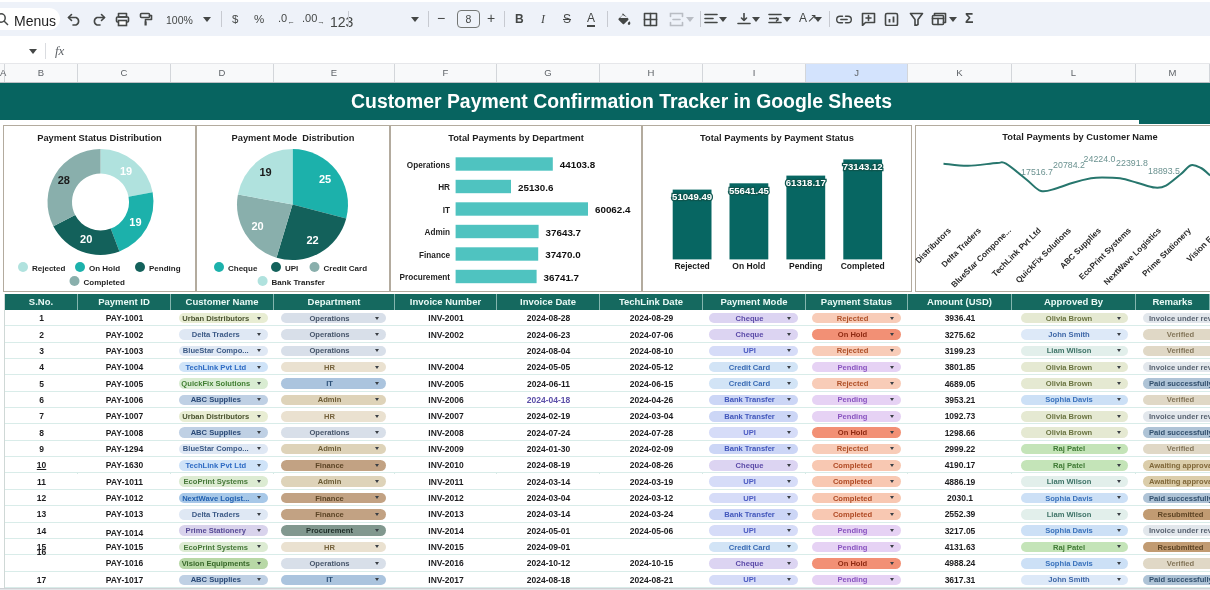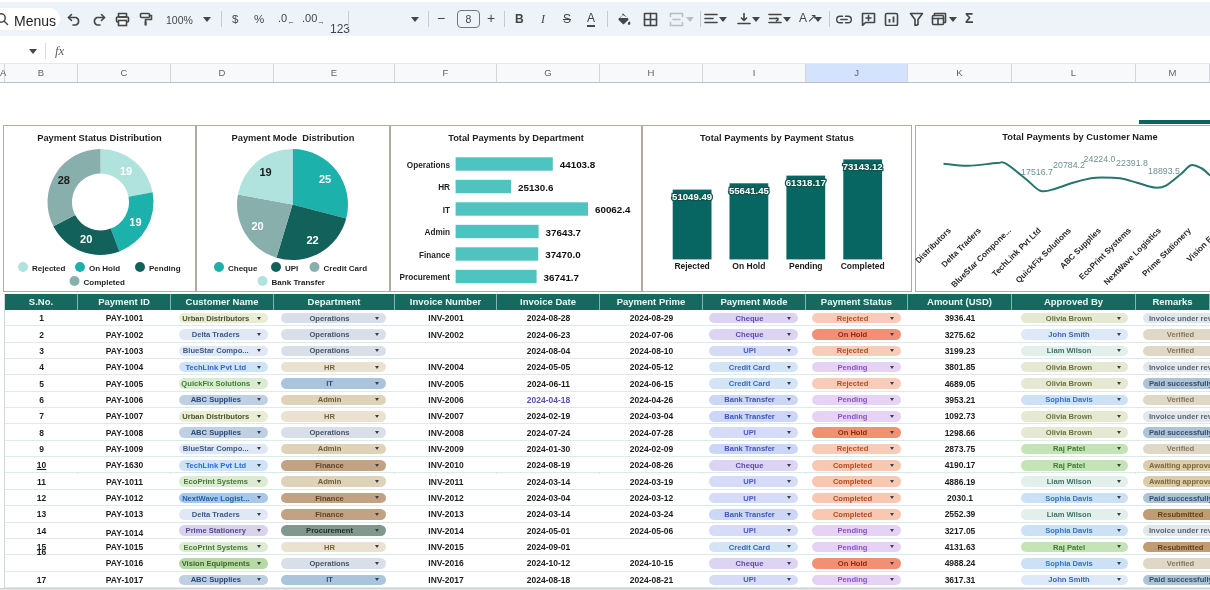--- a/index.html
+++ b/index.html
@@ -64,21 +64,21 @@
       <path d="M10.5 3.5 h2 v4 h-6 v2" stroke="#444746" fill="none" stroke-width="1.6" stroke-linecap="round" stroke-linejoin="round"></path>
       <rect x="5.5" y="9.5" width="2.2" height="4" fill="#444746"></rect>
     </svg>
 <div class="abs" style="left:166px;top:14px;font-size:10.5px;color:#444746;">100%</div>
 <div class="caret abs" style="left:203px;top:17px;"></div>
 <div class="tsep abs" style="left:221px;"></div>
 <div class="abs" style="left:232px;top:13px;font-size:11.5px;color:#444746;">$</div>
 <div class="abs" style="left:254px;top:13px;font-size:11.5px;color:#444746;">%</div>
 <div class="abs" style="left:278px;top:12px;font-size:11px;color:#444746;">.0<span style="font-size:7.5px;vertical-align:-2px">←</span></div>
 <div class="abs" style="left:302px;top:12px;font-size:11px;color:#444746;">.00<span style="font-size:7.5px;vertical-align:-2px">→</span></div>
-<div class="abs" style="left:330px;top:14px;font-size:12px;color:#444746;margin-top:8px;">123</div>
+<div class="abs" style="left:330px;top:14px;font-size:14px;color:#444746;">123</div>
 <div class="tsep abs" style="left:348px;"></div>
 <div class="caret abs" style="left:411px;top:17px;"></div>
 <div class="tsep abs" style="left:428px;"></div>
 <div class="abs" style="left:437px;top:10px;font-size:14px;color:#444746;">−</div>
 <div class="abs" style="left:457px;top:10px;width:23px;height:18px;border:1px solid #747775;border-radius:4px;text-align:center;line-height:17px;font-size:10.5px;color:#444746;">8</div>
 <div class="abs" style="left:487px;top:10px;font-size:14px;color:#444746;">+</div>
 <div class="tsep abs" style="left:504px;"></div>
 <div class="abs" style="left:515px;top:12px;font-size:12px;font-weight:bold;color:#444746;">B</div>
 <div class="abs" style="left:541px;top:12px;font-size:12px;font-style:italic;font-family:'Liberation Serif',serif;color:#444746;">I</div>
 <div class="abs" style="left:563px;top:12px;font-size:12px;text-decoration:line-through;color:#444746;">S</div>
@@ -157,20 +157,21 @@
 <div class="chcell" style="left:171px;top:64px;width:103px;">D</div>
 <div class="chcell" style="left:274px;top:64px;width:121px;">E</div>
 <div class="chcell" style="left:395px;top:64px;width:102px;">F</div>
 <div class="chcell" style="left:497px;top:64px;width:103px;">G</div>
 <div class="chcell" style="left:600px;top:64px;width:103px;">H</div>
 <div class="chcell" style="left:703px;top:64px;width:103px;">I</div>
 <div class="chcell" style="left:806px;top:64px;width:102px;background:#d3e3fd;">J</div>
 <div class="chcell" style="left:908px;top:64px;width:104px;">K</div>
 <div class="chcell" style="left:1012px;top:64px;width:124px;">L</div>
 <div class="chcell" style="left:1136px;top:64px;width:74px;">M</div>
+<div id="banner" class="abs">Customer Payment Confirmation Tracker in Google Sheets</div>
 <div id="bannerstub" class="abs"></div>
 <div class="panel" style="left:3px;top:124.5px;width:193px;height:167px;"></div>
 <div class="panel" style="left:196px;top:124.5px;width:194px;height:167px;"></div>
 <div class="panel" style="left:390px;top:124.5px;width:252px;height:167px;"></div>
 <div class="panel" style="left:642px;top:124.5px;width:270px;height:167px;"></div>
 <div class="panel" style="left:915px;top:124.5px;width:300px;height:167px;"></div>
 <svg class="abs" style="left:0;top:0" width="1210" height="590" viewBox="0 0 1210 590">
       <path d="M100.50 149.00 A53 53 0 0 1 152.62 192.37 L128.53 196.82 A28.5 28.5 0 0 0 100.50 173.50 Z" fill="#b0e2de"></path>
       <text x="126.1" y="175.3" text-anchor="middle" font-size="11" font-weight="bold" fill="#fff">19</text>
       <path d="M152.62 192.37 A53 53 0 0 1 119.43 251.50 L110.68 228.62 A28.5 28.5 0 0 0 128.53 196.82 Z" fill="#1cb1ab"></path>
@@ -254,21 +255,21 @@
       <text x="1161.5" y="231" text-anchor="end" font-size="8.2" font-weight="bold" fill="#2a2a2a" transform="rotate(-45 1161.5 231)">NextWave Logistics</text>
       <text x="1191.5" y="231" text-anchor="end" font-size="8.2" font-weight="bold" fill="#2a2a2a" transform="rotate(-45 1191.5 231)">Prime Stationery</text>
       <text x="1221.5" y="231" text-anchor="end" font-size="8.2" font-weight="bold" fill="#2a2a2a" transform="rotate(-45 1221.5 231)">Vision Equi</text>
     </svg>
 <div class="th" style="left:5px;width:73px;">S.No.</div>
 <div class="th" style="left:78px;width:93px;">Payment ID</div>
 <div class="th" style="left:171px;width:103px;">Customer Name</div>
 <div class="th" style="left:274px;width:121px;">Department</div>
 <div class="th" style="left:395px;width:102px;">Invoice Number</div>
 <div class="th" style="left:497px;width:103px;">Invoice Date</div>
-<div class="th" style="left:600px;width:103px;">Payment Prime</div>
+<div class="th" style="left:600px;width:103px;">TechLink Date</div>
 <div class="th" style="left:703px;width:103px;">Payment Mode</div>
 <div class="th" style="left:806px;width:102px;">Payment Status</div>
 <div class="th" style="left:908px;width:104px;">Amount (USD)</div>
 <div class="th" style="left:1012px;width:124px;">Approved By</div>
 <div class="th" style="left:1136px;width:74px;">Remarks</div>
 <div class="abs" style="left:4px;top:310px;width:1px;height:278px;background:#d6eae6;"></div>
 <div class="abs" style="left:77px;top:310px;width:1px;height:278px;background:#d6eae6;"></div>
 <div class="abs" style="left:170px;top:310px;width:1px;height:278px;background:#d6eae6;"></div>
 <div class="abs" style="left:273px;top:310px;width:1px;height:278px;background:#d6eae6;"></div>
 <div class="abs" style="left:394px;top:310px;width:1px;height:278px;background:#d6eae6;"></div>
@@ -418,25 +419,25 @@
     <div class="tri" style="left:375px;top:431.02500000000003px;"></div>
 <div class="chip" style="left:709px;top:427.37500000000006px;width:89px;height:10.5px;background:#d6dcf8;color:#4b5ac2;justify-content:center;padding-right:8px;">UPI</div>
     <div class="tri" style="left:787px;top:431.02500000000003px;"></div>
 <div class="chip" style="left:812px;top:427.37500000000006px;width:89px;height:10.5px;background:#f29075;color:#8f2a12;justify-content:center;padding-right:8px;">On Hold</div>
     <div class="tri" style="left:890px;top:431.02500000000003px;"></div>
 <div class="chip" style="left:1021px;top:427.37500000000006px;width:107px;height:10.5px;background:#e5e9d2;color:#6b7442;justify-content:center;padding-right:11px;">Olivia Brown</div>
     <div class="tri" style="left:1117px;top:431.02500000000003px;"></div>
 <div class="chip" style="left:1143px;top:427.37500000000006px;width:90px;height:10.5px;background:#aec3d6;color:#32506e;justify-content:flex-start;padding-left:6px;">Paid successfully</div>
 <div class="row" style="top:440.80px;height:16.35px;"></div>
 <div class="cell" style="left:5px;width:73px;top:440.80px;height:16.35px;">9</div>
-<div class="cell" style="left:78px;width:93px;top:440.80px;height:16.35px;">PAY-1009</div>
+<div class="cell" style="left:78px;width:93px;top:440.80px;height:16.35px;">PAY-1294</div>
 <div class="cell" style="left:395px;width:102px;top:440.80px;height:16.35px;">INV-2009</div>
 <div class="cell" style="left:497px;width:103px;top:440.80px;height:16.35px;">2024-01-30</div>
 <div class="cell" style="left:600px;width:103px;top:440.80px;height:16.35px;">2024-02-09</div>
-<div class="cell" style="left:908px;width:104px;top:440.80px;height:16.35px;">2873.75</div>
+<div class="cell" style="left:908px;width:104px;top:440.80px;height:16.35px;">2999.22</div>
 <div class="chip" style="left:179px;top:443.725px;width:88.5px;height:10.5px;background:#dfe8f4;color:#3c5a86;justify-content:center;padding-right:15px;">BlueStar Compo...</div>
     <div class="tri" style="left:256.5px;top:447.375px;"></div>
 <div class="chip" style="left:281px;top:443.725px;width:105px;height:10.5px;background:#ded3b9;color:#6d5d36;justify-content:center;padding-right:8px;">Admin</div>
     <div class="tri" style="left:375px;top:447.375px;"></div>
 <div class="chip" style="left:709px;top:443.725px;width:89px;height:10.5px;background:#ccd6f6;color:#4156bb;justify-content:center;padding-right:8px;">Bank Transfer</div>
     <div class="tri" style="left:787px;top:447.375px;"></div>
 <div class="chip" style="left:812px;top:443.725px;width:89px;height:10.5px;background:#f8ccb8;color:#b05028;justify-content:center;padding-right:8px;">Rejected</div>
     <div class="tri" style="left:890px;top:447.375px;"></div>
 <div class="chip" style="left:1021px;top:443.725px;width:107px;height:10.5px;background:#c4e4b8;color:#3f7a34;justify-content:center;padding-right:11px;">Raj Patel</div>
     <div class="tri" style="left:1117px;top:447.375px;"></div>

